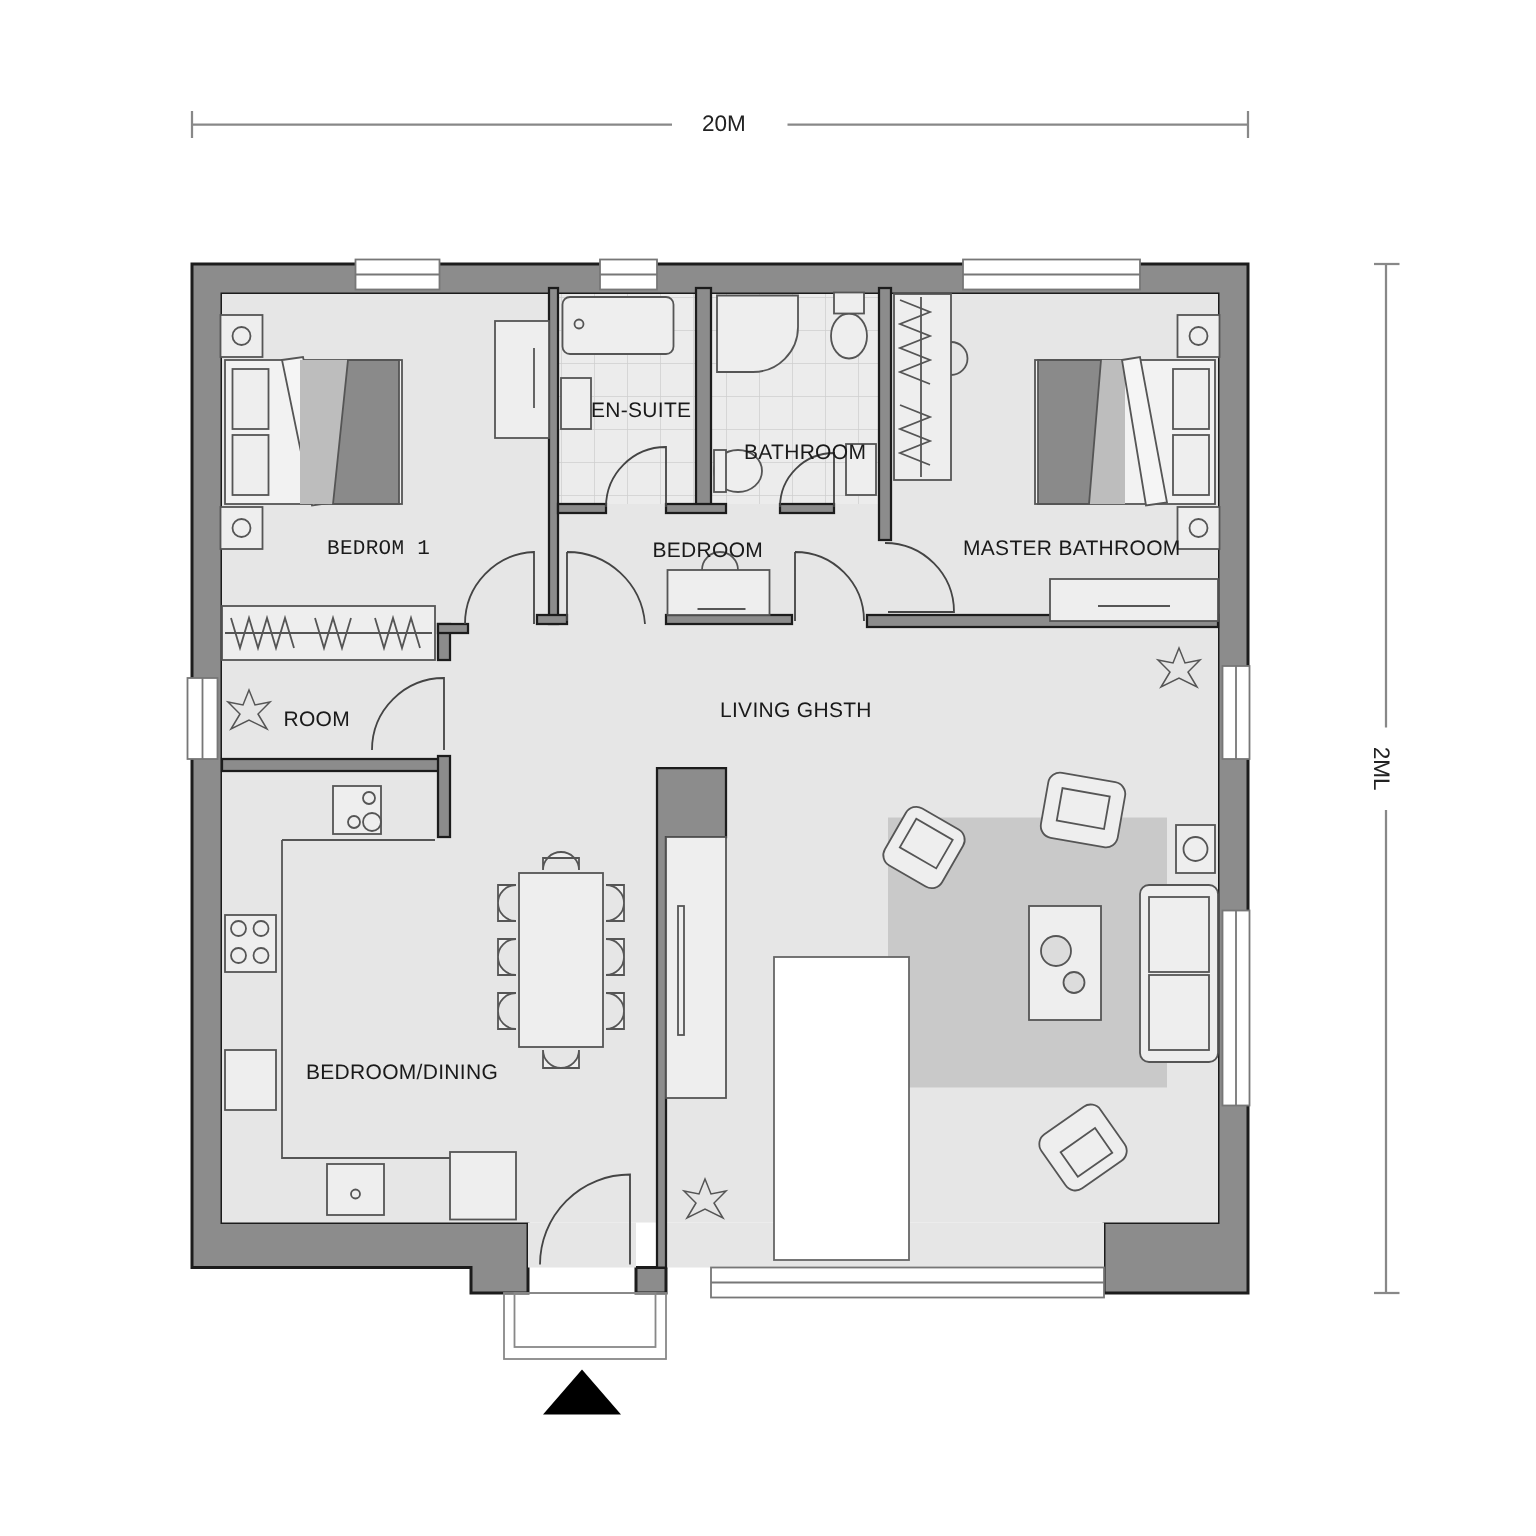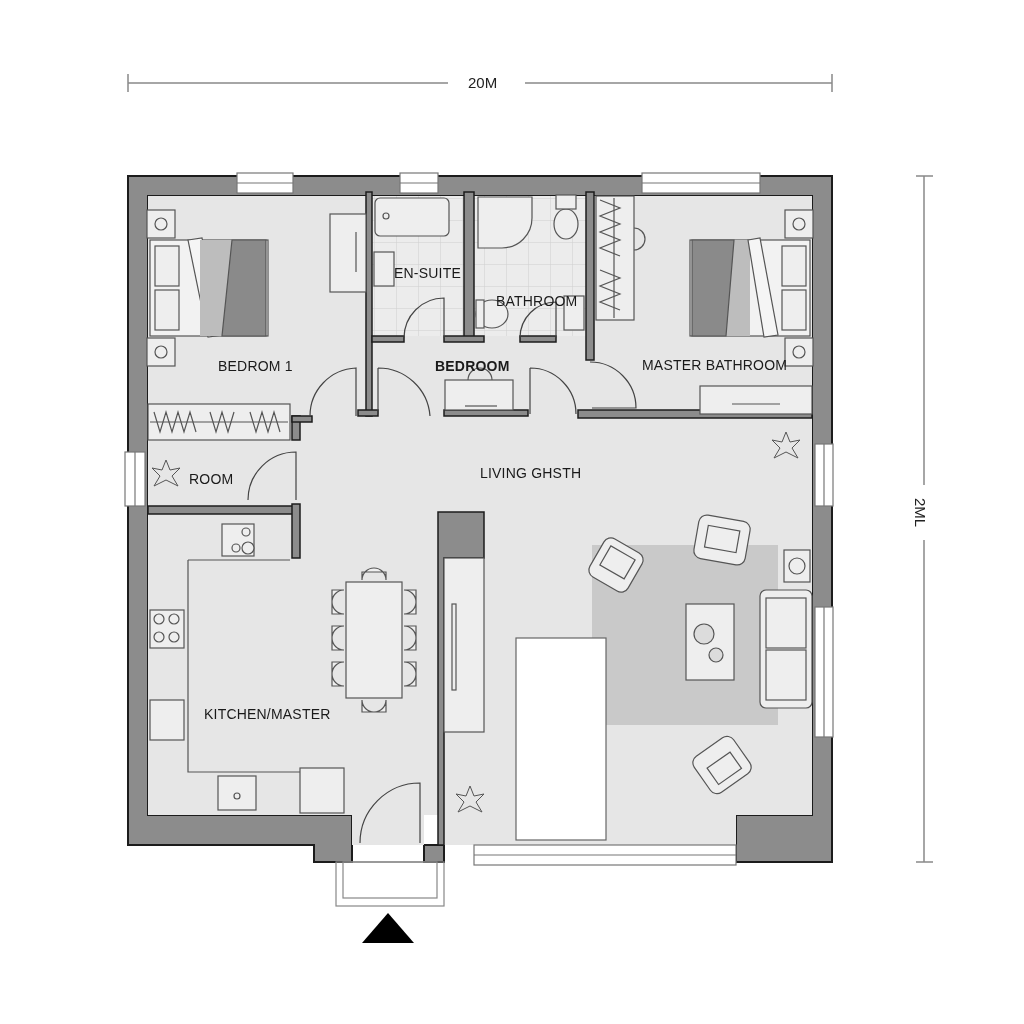--- a/index.html
+++ b/index.html
@@ -221,20 +221,20 @@
       </g>
     <g transform="translate(470,800)">
         <path d="M0 -14 L4 -4 L14 -6 L6 2 L12 12 L0 6 L-12 12 L-6 2 L-14 -6 L-4 -4 Z"></path>
       </g>
   </g>
 </svg>
 
 <div class="dim-text" style="left:468px;top:74px;">20M</div>
 <div class="dim-text" style="left:906px;top:504px;transform:rotate(90deg);transform-origin:center;">2ML</div>
 
-<div class="label" style="left:218px;top:358px;">BEDROM 1</div>
+<div class="label" style="left:218px;top:358px;font-family:Liberation Mono, monospace;">BEDROM 1</div>
 <div class="label" style="left:394px;top:265px;">EN-SUITE</div>
 <div class="label" style="left:496px;top:265px;margin-top:28px;">BATHROOM</div>
-<div class="label" style="left:435px;top:358px;font-weight:bold;">BEDROOM</div>
+<div class="label" style="left:435px;top:358px;">BEDROOM</div>
 <div class="label" style="left:642px;top:357px;">MASTER BATHROOM</div>
 <div class="label" style="left:189px;top:471px;">ROOM</div>
 <div class="label" style="left:480px;top:465px;">LIVING GHSTH</div>
-<div class="label" style="left:204px;top:706px;">KITCHEN/MASTER</div>
+<div class="label" style="left:204px;top:706px;">BEDROOM/DINING</div>
 
 </body></html>

